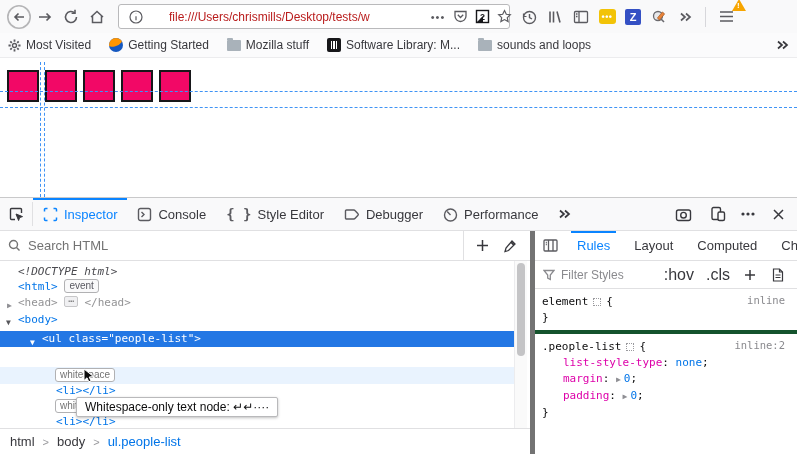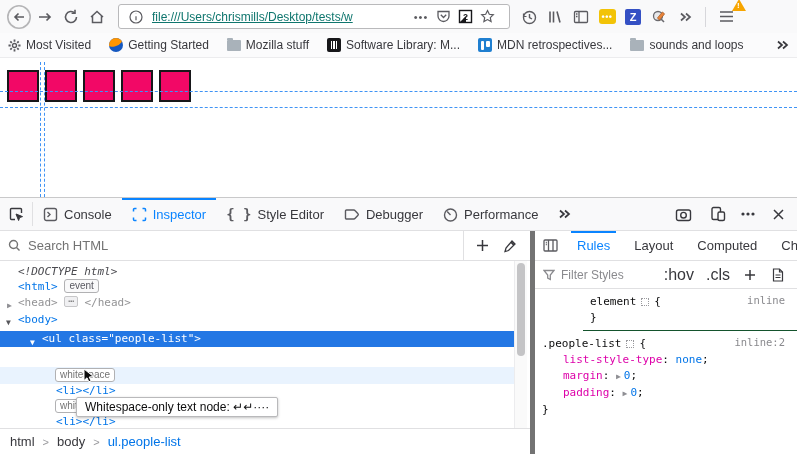--- a/index.html
+++ b/index.html
@@ -4,21 +4,21 @@
 <style>
   * { margin:0; padding:0; box-sizing:border-box; }
   html,body { width:797px; height:454px; }
   body { position:relative; overflow:hidden; background:#fff; font-family:"Liberation Sans",sans-serif; color:#38383d; }
   svg { display:block; }
 
   
   .nav-toolbar { position:absolute; top:0; left:0; width:797px; height:33px; background:#f9f9fa; display:flex; align-items:center; padding:0 6px; }
   .nav-btn { width:26px; height:26px; display:flex; align-items:center; justify-content:center; color:#5b5b60; flex:none; }
   .urlbar { height:25px; flex:none; width:392px; background:#fff; border:1px solid #b9b9bb; border-radius:3px; display:flex; align-items:center; padding:0 6px; margin:0 6px 0 8px; }
-  .url-text { font-size:12px; color:#0f766e; white-space:nowrap; overflow:hidden; width:258px; flex:none; margin-left:5px;text-decoration:underline; }
+  .url-text { font-size:12px; color:#b91c1c; white-space:nowrap; overflow:hidden; width:258px; flex:none; margin-left:22px; }
   .urlbar .mini { width:22px; height:22px; display:flex; align-items:center; justify-content:center; color:#5b5b60; flex:none; }
   .page-actions { font-size:11px; letter-spacing:1px; color:#5b5b60; }
   .toolbar-right { display:flex; align-items:center; }
   .tb-sep { width:1px; height:20px; background:#d7d7db; margin:0 7px; }
   .ext-yellow { width:17px; height:15px; border-radius:3px; background:#f2c307; color:#fff; font-size:9px; font-weight:bold; letter-spacing:.5px; display:flex; align-items:center; justify-content:center; }
   .ext-z { width:16px; height:16px; background:#3450c4; color:#fff; border-radius:2px; font-weight:bold; font-size:11px; display:flex; align-items:center; justify-content:center; }
   .menu-wrap { position:relative; }
   .warn-badge { position:absolute; top:-5px; right:-7px; width:0; height:0; border-left:7px solid transparent; border-right:7px solid transparent; border-bottom:12px solid #f7a500; }
   .warn-badge::after { content:"!"; position:absolute; left:-2px; top:2px; font-size:8px; color:#fff; font-weight:bold; }
 
@@ -101,21 +101,21 @@
   .s-tab.active::before { content:""; position:absolute; top:0; left:6px; right:6px; height:2px; background:#0a84ff; }
   .s-caret { margin-left:auto; display:flex; align-items:center; padding-right:4px; color:#5b5b60; }
 
   .filter-row { height:28px; flex:none; border-bottom:1px solid #e0e0e2; display:flex; align-items:center; padding:0 8px; gap:6px; }
   .filter-row .placeholder { color:#8a8a8e; font-size:12px; flex:1; }
   .pseudo-btn { font-size:16px; color:#38383d; padding:0 3px; }
   .filter-row .icon-btn { width:22px; height:22px; display:flex; align-items:center; justify-content:center; color:#38383d; }
 
   .rules-content { flex:1; font-family:"DejaVu Sans Mono",monospace; font-size:11px; color:#0c0c0d; overflow:hidden; }
   .rule { padding:5px 0 4px 7px; position:relative; }
-  .rule.first { border-bottom:1px solid #14532d;margin-left:48px; }
+  .rule.first { border-bottom:4px solid #14532d; }
   .rule-line { line-height:16px; }
   .rule-source { position:absolute; top:5px; right:12px; color:#8a8a8e; font-size:10.5px; }
   .sel-hl-icon { display:inline-block; width:8px; height:8px; border:1px dotted #9a9a9e; margin:0 5px -1px 5px; }
   .decl { padding-left:21px; line-height:16px; white-space:nowrap; }
   .prop { color:#dd00a9; }
   .val { color:#0074e8; }
   .expander { color:#8f8f94; font-size:8px; margin-right:3px; }
 </style>
 </head>
 <body>
@@ -238,24 +238,20 @@
   </span>
   <span class="bm-item">
     <span class="lib-black">
         <i></i>
         <i></i>
         <i></i>
       </span>
     <span>Software Library: M...</span>
   </span>
   <span class="bm-item">
-    <span class="trello-icon"></span>
-    <span>MDN retrospectives...</span>
-  </span>
-  <span class="bm-item">
     <span class="folder-icon"></span>
     <span>sounds and loops</span>
   </span>
   <span class="bm-spacer"></span>
   <span>
     <svg width="14" height="14" viewBox="0 0 14 14" fill="none" stroke="#38383d" stroke-width="1.7">
         <path d="m3 3.5 4 3.5-4 3.5M8 3.5 12 7l-4 3.5"></path>
       </svg>
   </span>
 </div>
@@ -277,36 +273,36 @@
 <div class="devtools">
 
   <div class="dt-toolbar">
     <div class="picker-btn">
       <svg width="17" height="17" viewBox="0 0 17 17" fill="none" stroke="currentColor" stroke-width="1.4">
           <path d="M13.5 7V3.5a1 1 0 0 0-1-1h-9a1 1 0 0 0-1 1v9a1 1 0 0 0 1 1H7"></path>
           <path d="m8 8 6.5 2.6-2.9 1-1 2.9z" fill="currentColor" stroke-width="1"></path>
         </svg>
     </div>
     <div class="dt-vsep"></div>
+    <div class="dt-tab active">
+      <span class="t-icon">
+        <svg width="15" height="15" viewBox="0 0 15 15" fill="none" stroke="currentColor" stroke-width="1.5">
+            <path d="M4.5 1.5h-2a1 1 0 0 0-1 1v2M10.5 1.5h2a1 1 0 0 1 1 1v2M4.5 13.5h-2a1 1 0 0 1-1-1v-2M10.5 13.5h2a1 1 0 0 0 1-1v-2"></path>
+          </svg>
+      </span>
+      <span>Inspector</span>
+    </div>
     <div class="dt-tab">
       <span class="t-icon">
         <svg width="15" height="15" viewBox="0 0 15 15" fill="none" stroke="currentColor" stroke-width="1.4">
             <rect x="1.5" y="1.5" width="12" height="12" rx="2"></rect>
             <path d="m4.5 5 2.5 2.5L4.5 10"></path>
           </svg>
       </span>
       <span>Console</span>
-    </div>
-    <div class="dt-tab active">
-      <span class="t-icon">
-        <svg width="15" height="15" viewBox="0 0 15 15" fill="none" stroke="currentColor" stroke-width="1.5">
-            <path d="M4.5 1.5h-2a1 1 0 0 0-1 1v2M10.5 1.5h2a1 1 0 0 1 1 1v2M4.5 13.5h-2a1 1 0 0 1-1-1v-2M10.5 13.5h2a1 1 0 0 0 1-1v-2"></path>
-          </svg>
-      </span>
-      <span>Inspector</span>
     </div>
     <div class="dt-tab">
       <span class="t-icon" style="font-size:14px;font-weight:bold;font-family:'DejaVu Sans Mono',monospace;">{ }</span>
       <span>Style Editor</span>
     </div>
     <div class="dt-tab">
       <span class="t-icon">
         <svg width="16" height="15" viewBox="0 0 16 15" fill="none" stroke="currentColor" stroke-width="1.4">
             <path d="M2.5 3h7.2a2 2 0 0 1 1.5.7l2.8 3.1a1 1 0 0 1 0 1.4l-2.8 3.1a2 2 0 0 1-1.5.7H2.5a1 1 0 0 1-1-1V4a1 1 0 0 1 1-1z"></path>
           </svg>

